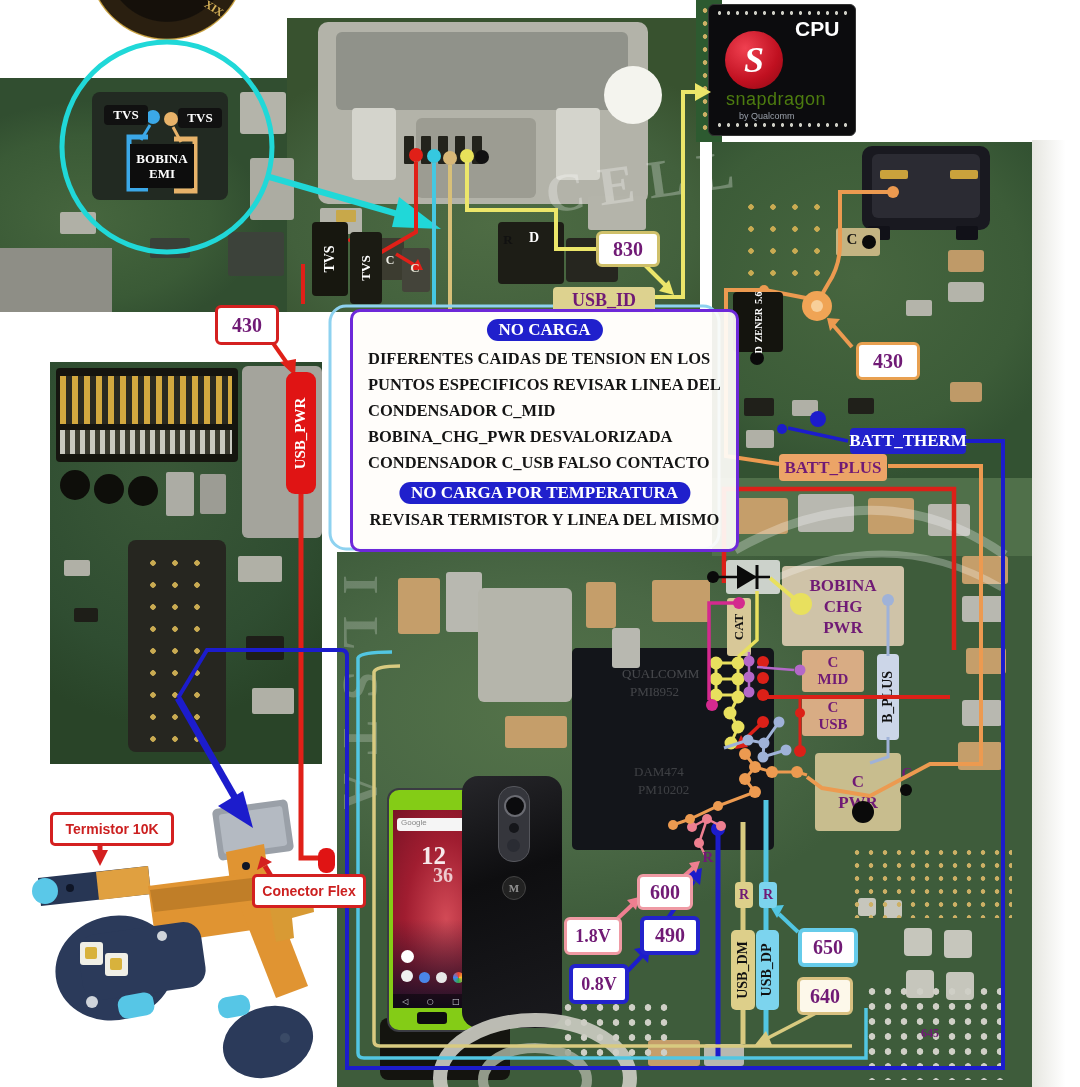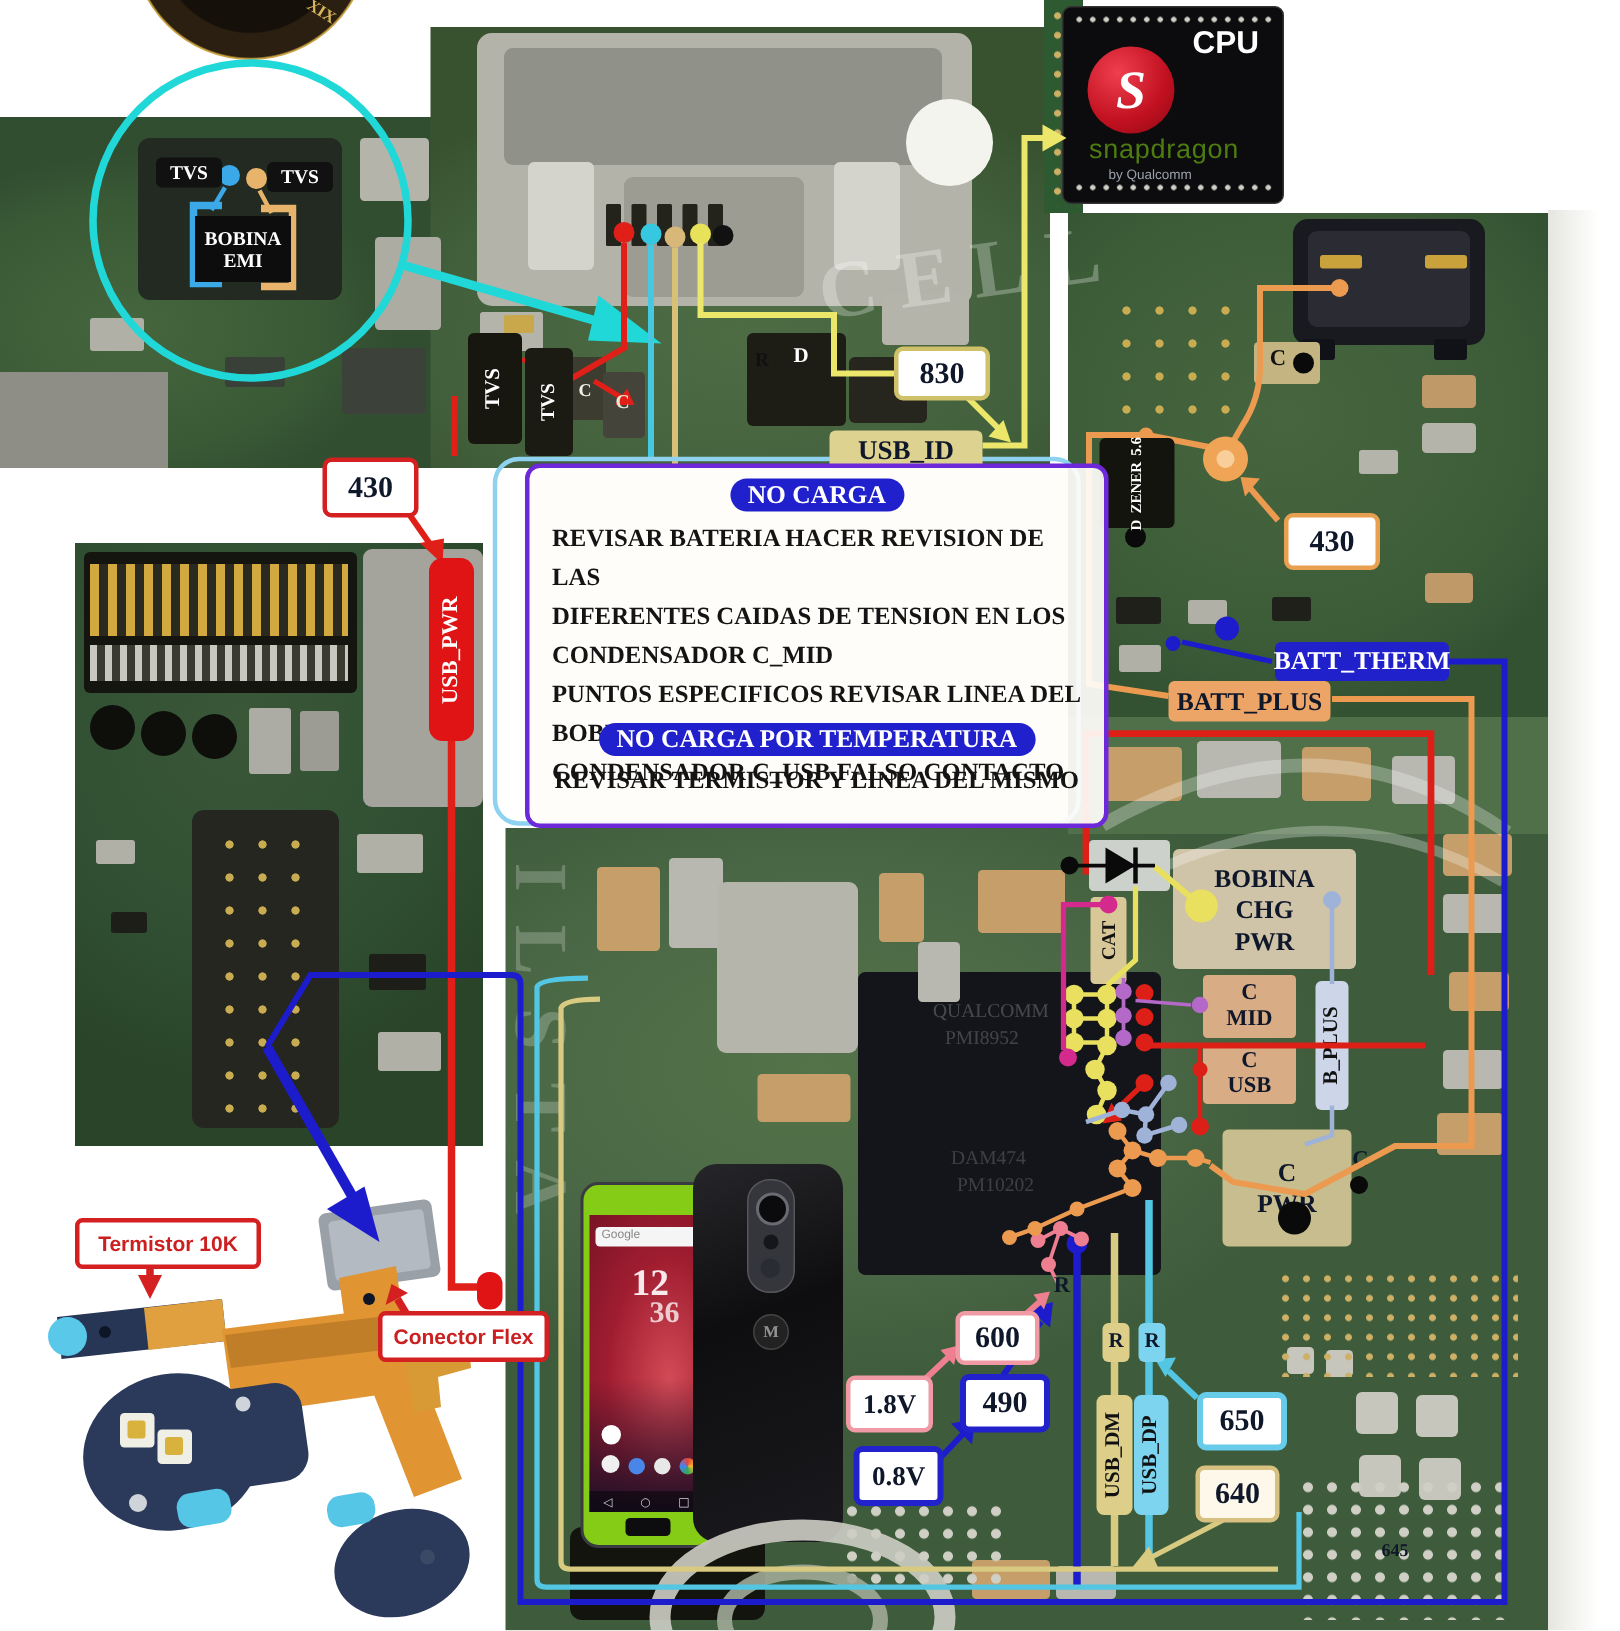--- a/index.html
+++ b/index.html
@@ -7,21 +7,21 @@
          font-family:"Liberation Serif",serif;background:#fff;}
   .abs{position:absolute;}
   .photo{position:absolute;z-index:1;}
   .decor{position:absolute;z-index:2;}
   .dots-gold{background-image:radial-gradient(circle,#c9ab52 2.5px,transparent 3px);background-size:22px 22px;}
   .dots-gold2{background-image:radial-gradient(circle,#cdb065 2px,transparent 2.6px);background-size:14px 13px;}
   .dots-silver{background-image:radial-gradient(circle,#cfcfc6 3px,transparent 3.6px);background-size:16px 15px;}
   .stripes-gold{background-image:repeating-linear-gradient(90deg,#d2a93f 0 6px,#2a2a20 6px 12px);}
   .teeth{background-image:repeating-linear-gradient(90deg,#c8c8c0 0 5px,#3a3a30 5px 10px);}
   .lbl{position:absolute;z-index:30;display:flex;align-items:center;justify-content:center;
-       font-weight:bold;color:#0f172a;text-align:center;}
+       font-weight:bold;color:#701a75;text-align:center;}
   .boxlbl{background:#fff;border-radius:6px;font-size:20px;}
   .pill{border-radius:4px;}
   .vlabel{position:absolute;z-index:30;display:flex;align-items:center;justify-content:center;font-weight:bold;}
   .vlabel>span{transform:rotate(-90deg);white-space:nowrap;}
   .wm{position:absolute;z-index:15;color:rgba(255,255,255,.28);font-weight:bold;pointer-events:none;}
   svg.overlay{position:absolute;left:0;top:0;z-index:20;pointer-events:none;}
   .notice-line{display:block;}
 </style>
 </head>
 <body>
@@ -393,24 +393,23 @@
       <span>USB_PWR</span>
     </div>
 
   <div class="abs" style="left:350px;top:309px;width:383px;height:237px;z-index:30;
        background:rgba(255,253,250,.93);border:3px solid #6d28d9;border-radius:10px;">
     <div class="lbl pill" style="left:50%;top:7px;transform:translateX(-50%);position:absolute;
          background:#2020cc;color:#fff;font-size:17px;padding:1px 12px;border-radius:12px;">
         <span>NO CARGA</span>
       </div>
     <div class="abs" style="left:15px;top:34px;width:356px;font-size:16.5px;font-weight:bold;color:#141414;line-height:26px;">
-      <span class="notice-line">REVISAR BATERIA HACER REVISION DE LAS</span>
       <span class="notice-line">DIFERENTES CAIDAS DE TENSION EN LOS</span>
+      <span class="notice-line">PUNTOS ESPECIFICOS REVISAR LINEA DEL</span>
       <span class="notice-line">CONDENSADOR C_MID</span>
-      <span class="notice-line">PUNTOS ESPECIFICOS REVISAR LINEA DEL</span>
       <span class="notice-line">BOBINA_CHG_PWR DESVALORIZADA</span>
       <span class="notice-line">CONDENSADOR C_USB FALSO CONTACTO</span>
     </div>
     <div class="lbl pill" style="left:50%;top:170px;transform:translateX(-50%);position:absolute;
          background:#2020cc;color:#fff;font-size:17px;padding:1px 12px;border-radius:12px;white-space:nowrap;">
         <span>NO CARGA POR TEMPERATURA</span>
       </div>
     <div class="abs" style="left:0;top:196px;width:383px;text-align:center;font-size:16.5px;font-weight:bold;color:#141414;line-height:24px;">
       <span class="notice-line">REVISAR TERMISTOR Y LINEA DEL MISMO</span>
     </div>

